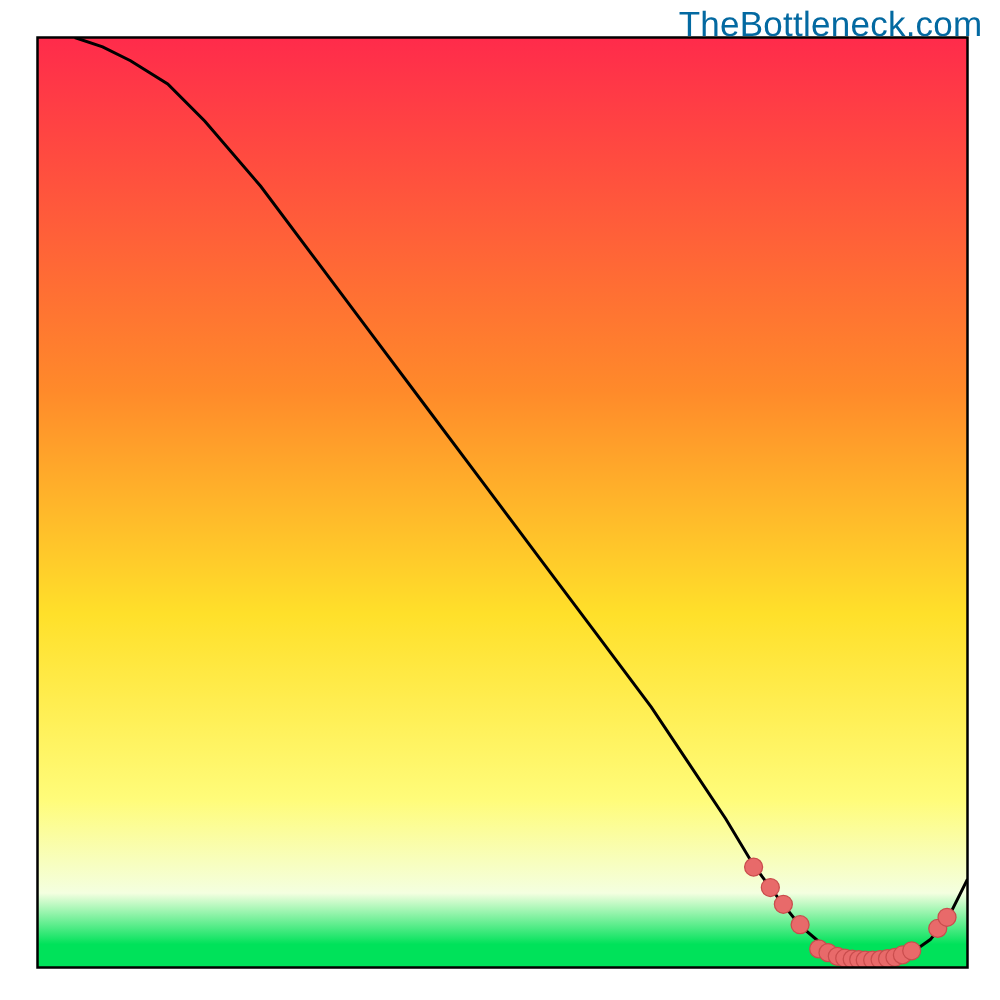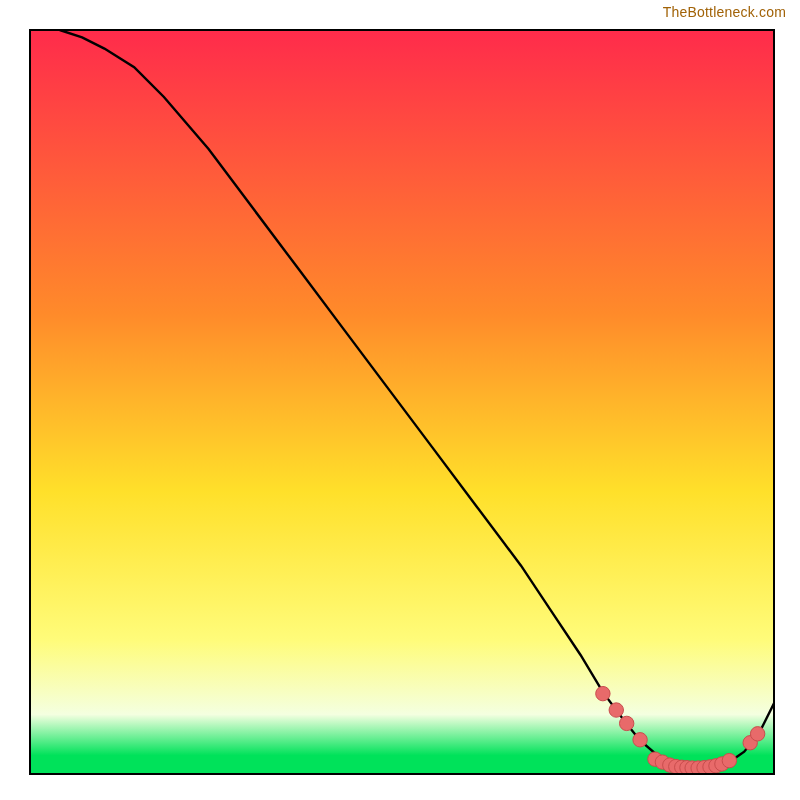--- a/index.html
+++ b/index.html
@@ -13,22 +13,22 @@
   }
   .stage {
     position: relative;
     width: 800px;
     height: 800px;
   }
   .watermark {
     position: absolute;
     top: 4px;
     right: 14px;
-    font-size: 14px;
-    color: #a16207;
+    font-size: 28px;
+    color: #0369a1;
     letter-spacing: 0.2px;
     z-index: 5;
   }
   svg.plot {
     position: absolute;
     left: 0;
     top: 0;
     width: 800px;
     height: 800px;
   }

